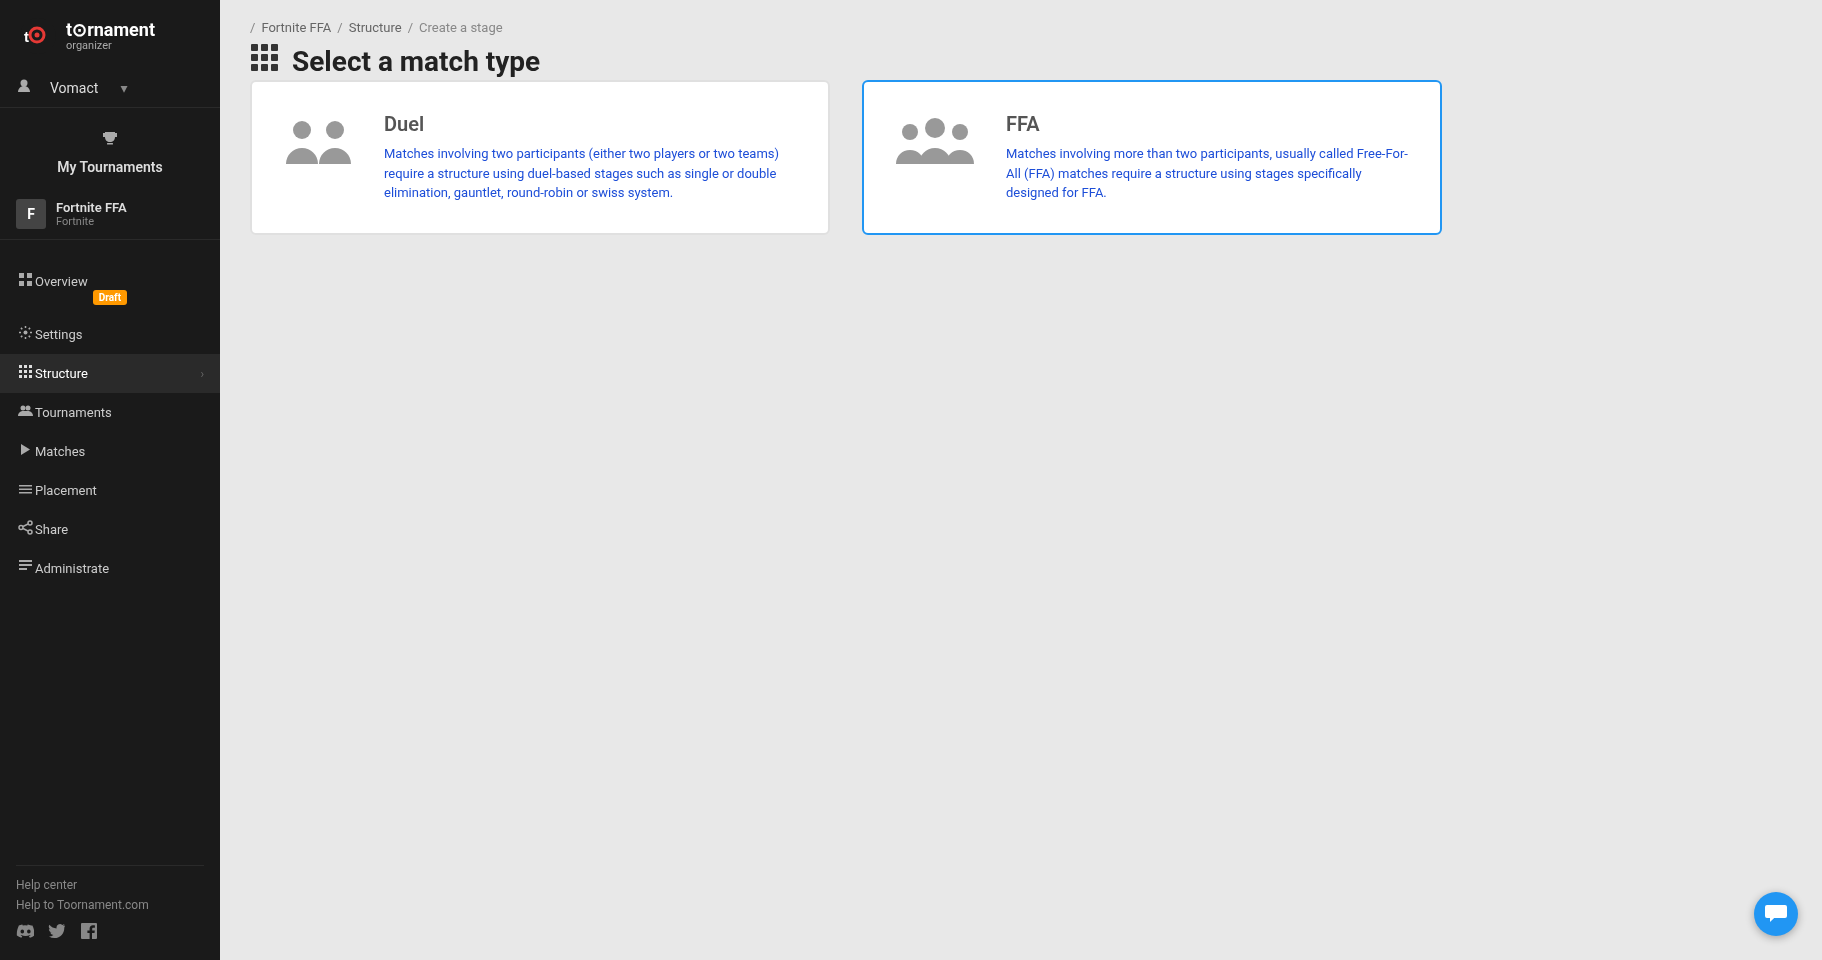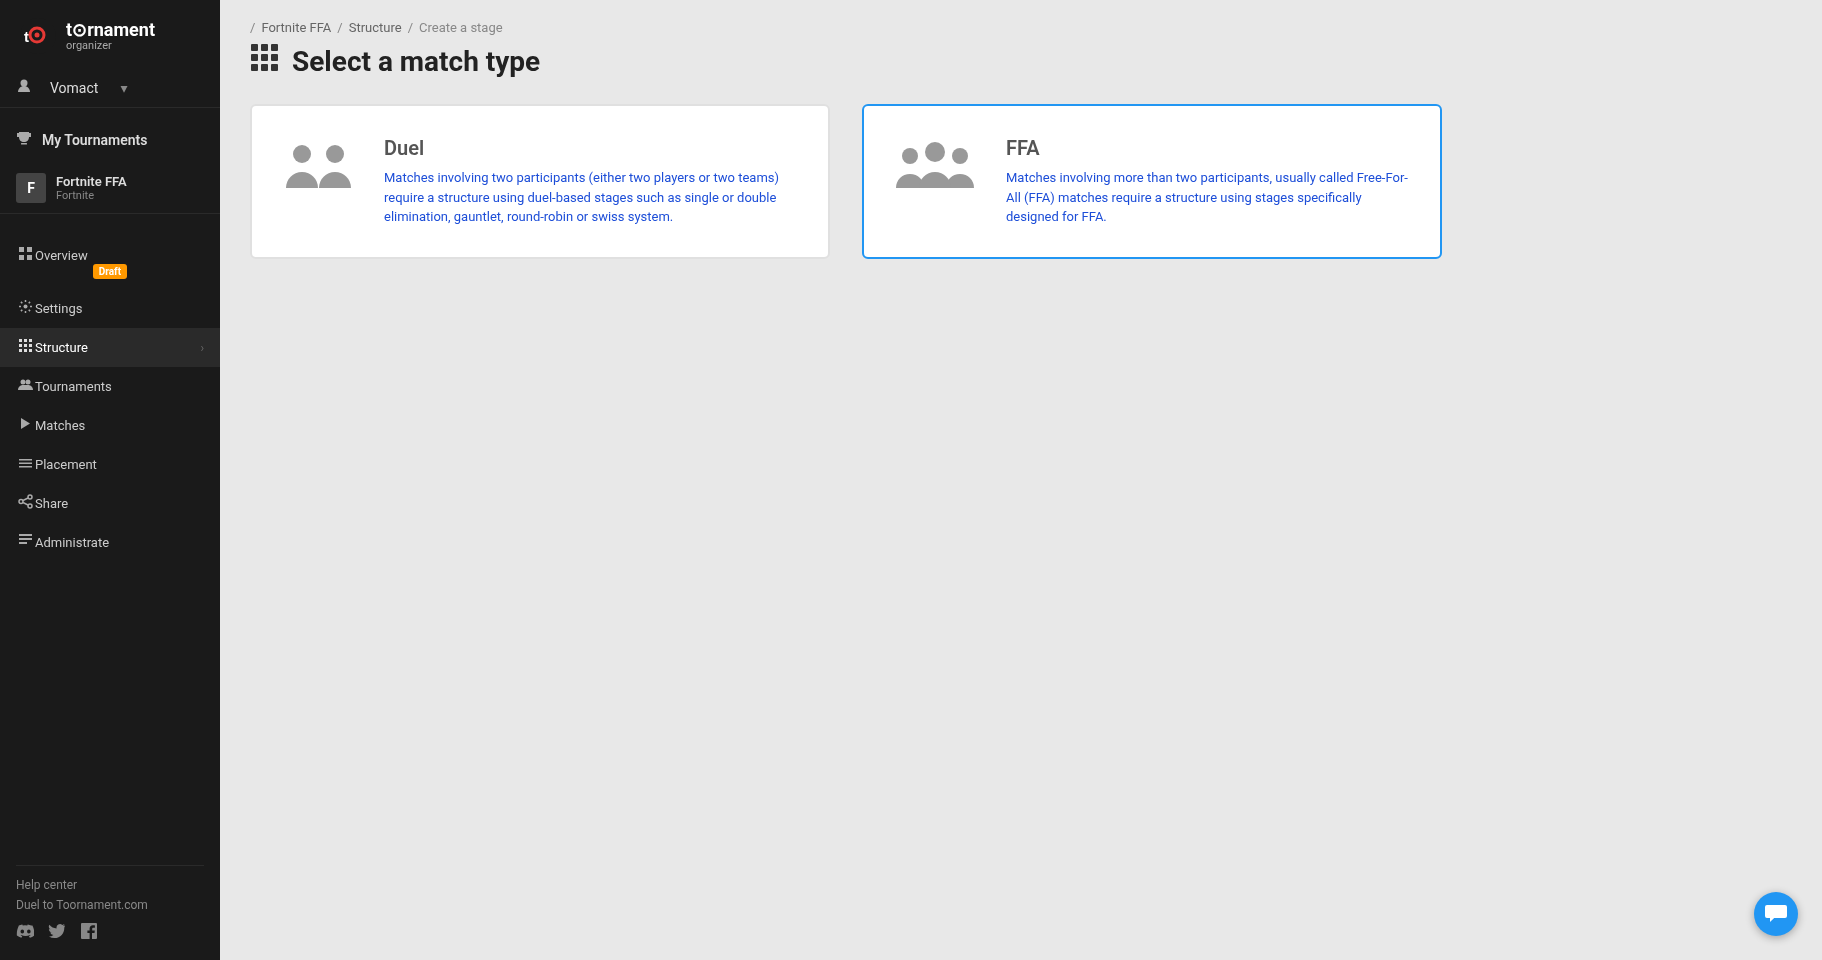--- a/index.html
+++ b/index.html
@@ -59,20 +59,21 @@
 
     .sidebar-my-tournaments {
       padding: 14px 16px;
       color: #ddd;
       font-size: 14px;
       font-weight: 600;
       display: flex;
       align-items: center;
       gap: 10px;
       cursor: pointer;
+      flex-direction: column;
     }
 
     .tournament-entry {
       padding: 10px 16px;
       border-bottom: 1px solid #2a2a2a;
       cursor: pointer;
     }
     .tournament-name-row {
       display: flex;
       align-items: center;
@@ -167,21 +168,20 @@
       color: #888;
       margin-bottom: 8px;
     }
     .breadcrumb a { color: #666; text-decoration: none; cursor: pointer; }
     .breadcrumb span { color: #888; }
 
     .page-header {
       display: flex;
       align-items: center;
       gap: 12px;
-      margin-bottom: 24px;
     }
     .page-header-icon {
       font-size: 28px;
       color: #333;
     }
     .page-title {
       font-size: 28px;
       font-weight: 700;
       color: #222;
     }
@@ -391,21 +391,21 @@
           <rect x="1" y="5" width="13" height="2"></rect>
           <rect x="1" y="9" width="8" height="2"></rect>
         </svg>
     </span>
     <span>Administrate</span>
   </div>
 
   <div class="sidebar-footer">
     <div class="sidebar-divider"></div>
     <a class="sidebar-footer-link" style="margin-top:12px;">Help center</a>
-    <a class="sidebar-footer-link">Duel to Toornament.com</a>
+    <a class="sidebar-footer-link">Help to Toornament.com</a>
     <div class="social-icons">
       <span class="social-icon">
         <svg width="18" height="18" viewBox="0 0 18 18" fill="#888">
             <path d="M15.2 3.6A14.4 14.4 0 0011.8 2.5a.1.1 0 00-.1.05c-.15.27-.32.62-.44.9a13.3 13.3 0 00-4.5 0 9.1 9.1 0 00-.45-.9.1.1 0 00-.1-.05A14.4 14.4 0 002.8 3.6a.09.09 0 00-.04.04C1.1 7 .64 10.3.86 13.5a.1.1 0 00.04.07 14.5 14.5 0 004.36 2.2.1.1 0 00.11-.04c.33-.46.63-.94.88-1.45a.1.1 0 00-.05-.14 9.5 9.5 0 01-1.37-.65.1.1 0 010-.17c.09-.07.18-.14.27-.22a.1.1 0 01.1-.01c2.87 1.31 5.97 1.31 8.8 0a.1.1 0 01.1.01c.09.08.18.15.27.22a.1.1 0 010 .17 9 9 0 01-1.37.65.1.1 0 00-.05.14c.26.5.56 1 .88 1.45a.1.1 0 00.11.04 14.4 14.4 0 004.37-2.2.1.1 0 00.04-.07c.27-3.6-.45-6.87-1.9-9.9a.08.08 0 00-.04-.04zM6.3 11.6c-.97 0-1.77-.9-1.77-2s.78-2 1.77-2c1 0 1.79.91 1.77 2 0 1.1-.78 2-1.77 2zm6.55 0c-.97 0-1.77-.9-1.77-2s.78-2 1.77-2c1 0 1.79.91 1.77 2 0 1.1-.77 2-1.77 2z"></path>
           </svg>
       </span>
       <span class="social-icon">
         <svg width="18" height="18" viewBox="0 0 18 18" fill="#888">
             <path d="M17 3.5a7 7 0 01-2 .55 3.5 3.5 0 001.53-1.93 7 7 0 01-2.22.85A3.5 3.5 0 008.6 6.4a9.9 9.9 0 01-7.2-3.65 3.5 3.5 0 001.08 4.67 3.5 3.5 0 01-1.58-.44v.04a3.5 3.5 0 002.8 3.43 3.5 3.5 0 01-1.58.06 3.5 3.5 0 003.27 2.43A7 7 0 011 14.5a9.9 9.9 0 005.35 1.57c6.42 0 9.93-5.32 9.93-9.93l-.01-.45A7.1 7.1 0 0017 3.5z"></path>
           </svg>

